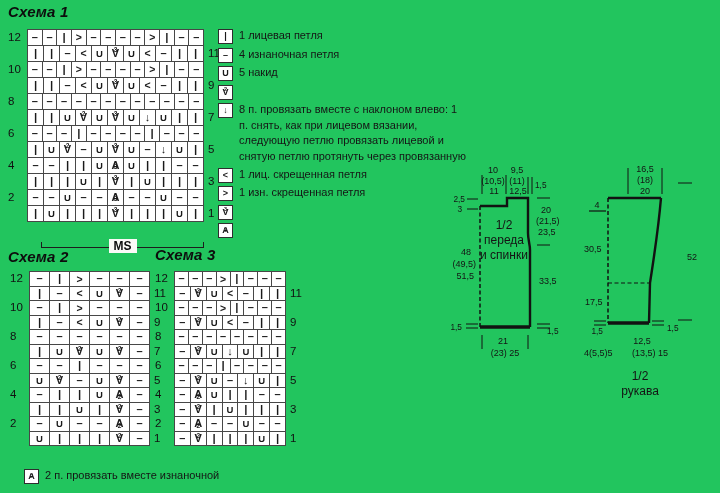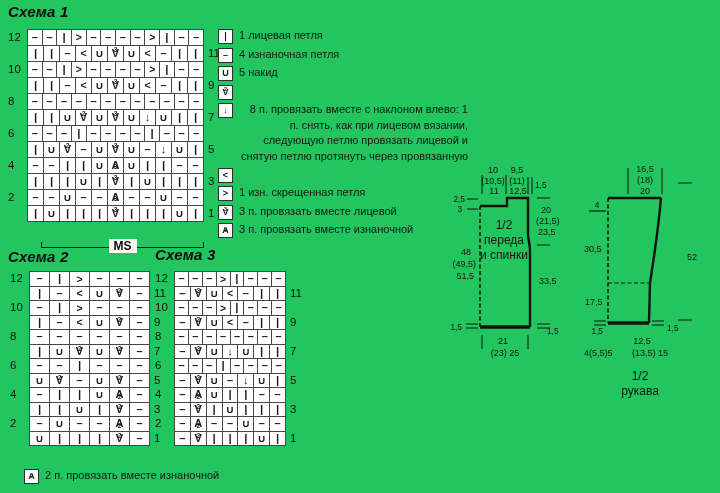--- a/index.html
+++ b/index.html
@@ -38,21 +38,21 @@
   .ms-label{position:absolute;left:50%;top:-9px;transform:translateX(-50%);background:#fbfaf7;
             padding:0 5px;font-size:12px;font-weight:700;color:#0d0d0d;}
   
   .legend{position:absolute;}
   .legend .item{display:flex;align-items:flex-start;margin-bottom:2.5px;}
   .lbox{flex:none;width:13px;height:13px;border:1.4px solid #2e2e2e;background:#fff;position:relative;
         display:flex;align-items:center;justify-content:center;margin-right:6px;margin-top:1px;}
   .lbox .base{font-size:9px;}
   .lbox .sup{font-size:5.5px;}
   .lbox .sup.a{top:4px;}
-  .ltext{font-size:11px;line-height:15.5px;color:#151515;max-width:236px;text-align:right;}
+  .ltext{font-size:11px;line-height:15.5px;color:#151515;max-width:236px;}
   .schematic{position:absolute;}
   svg text{font-family:"Liberation Sans",sans-serif;fill:#141414;}
   .n{font-size:9px;}
   .ns{font-size:8.3px;}
   .dt{font-size:12px;}
 </style>
 </head>
 <body>
 
 <div class="canvas">
@@ -1231,40 +1231,39 @@
       <div class="item">
         <span class="lbox">
           <span class="base b-AR">↓</span>
         </span>
         <span class="ltext">8 п. провязать вместе с наклоном влево: 1 п. снять, как при лицевом вязании, следующую петлю провязать лицевой и снятую петлю протянуть через провязанную</span>
       </div>
       <div class="item">
         <span class="lbox">
           <span class="base b-&lt;">&lt;</span>
         </span>
+        <span class="ltext">1 лиц. скрещенная петля</span>
       </div>
       <div class="item">
         <span class="lbox">
           <span class="base b-&gt;">&gt;</span>
         </span>
         <span class="ltext">1 изн. скрещенная петля</span>
       </div>
       <div class="item">
         <span class="lbox">
           <span class="base b-V3">V</span>
           <span class="sup v">3</span>
         </span>
-        <span class="ltext">3 п. провязать вместе лицевой</span>
       </div>
       <div class="item">
         <span class="lbox">
           <span class="base b-A3">A</span>
           <span class="sup a">3</span>
         </span>
-        <span class="ltext">3 п. провязать вместе изнаночной</span>
       </div>
     </div>
 
   <div class="legend" style="left:24px;top:468px;">
     <div class="item">
       <span class="lbox">
           <span class="base b-A2">A</span>
           <span class="sup a">2</span>
         </span>
       <span class="ltext" style="white-space:nowrap;">2 п. провязать вместе изнаночной</span>

